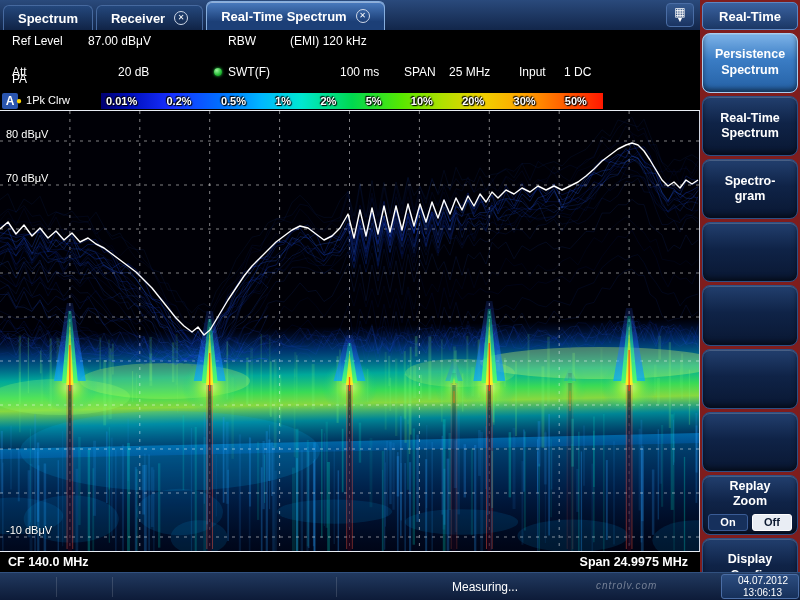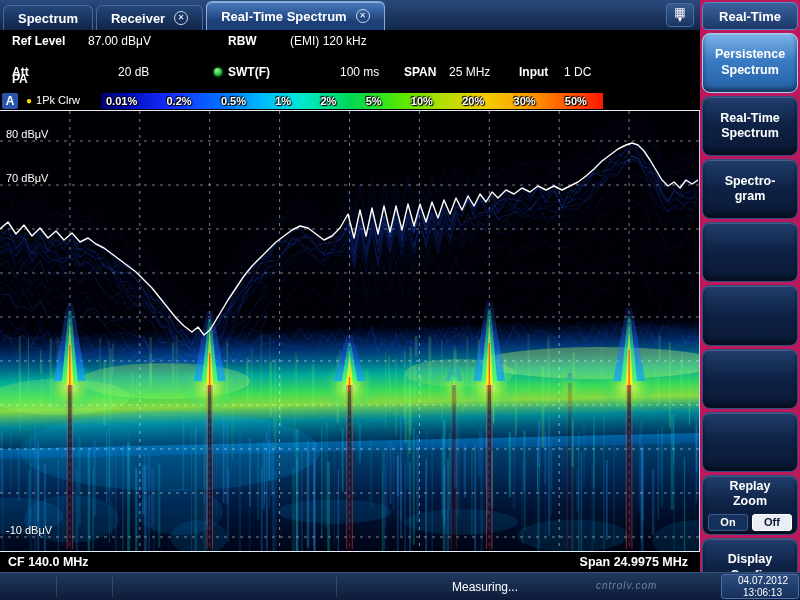--- a/index.html
+++ b/index.html
@@ -22,48 +22,48 @@
                 background:linear-gradient(#35598f,#1a3462); border:1px solid #4a6da5; border-radius:4px;
                 color:#fff; display:flex; flex-direction:column; align-items:center; justify-content:center;
                 line-height:.75; font-size:12px; }
   .layout-btn .arr { font-size:7px; }
 
   
   .settings { position:absolute; left:0; top:30px; width:700px; height:62px; background:#000;
               color:#fff; font-size:12px; }
   .srow { position:absolute; left:0; right:0; height:18px; }
   .srow span { position:absolute; top:0; white-space:nowrap; }
-  .lbl { font-weight:bold; }
+  .lbl { font-weight:normal; }
   .led { width:8px; height:8px; border-radius:50%; background:radial-gradient(circle at 35% 30%, #9cf59c, #22bb33 60%, #0d7a18);
          display:inline-block; box-shadow:0 0 3px #2c4; }
 
   
   .display { position:absolute; left:0; top:92px; width:700px; height:480px; background:#000; }
   .disp-header { position:absolute; left:0; top:0; width:700px; height:18px; background:#000; }
   .win-badge { position:absolute; left:2px; top:1px; width:16px; height:16px; background:#2a55ae;
                color:#fff; font-size:12px; font-weight:bold; text-align:center; line-height:16px; border-radius:2px; }
-  .trace-lab { position:absolute; left:26px; top:2px; color:#fff; font-size:11px; white-space:nowrap; }
+  .trace-lab { position:absolute; left:16px; top:2px; color:#fff; font-size:11px; white-space:nowrap; }
   .trace-dot { color:#ffd400; margin-right:4px; font-size:10px; }
   .colorbar { position:absolute; left:101px; top:1px; width:502px; height:16px;
               background:linear-gradient(90deg,#000070 0%,#0010c0 6%,#1830ff 14%,#0070ff 24%,#00b8ff 32%,
                           #00e8d0 40%,#00d850 50%,#58e800 60%,#b0e000 68%,#f0d000 76%,#ffa500 84%,#ff6000 92%,#ff1800 100%);
               display:flex; align-items:center; justify-content:space-between; padding:0 16px 0 5px; }
   .colorbar span { color:#fff; font-size:11px; font-weight:bold;
                    text-shadow:1px 1px 1px #000, -1px -1px 1px #000, 0 0 2px #000; }
   .plot { position:absolute; left:0; top:18px; width:700px; height:442px; background:#000;
           border-top:1px solid #e8ecf4; border-bottom:1px solid #e8ecf4; border-right:1px solid #cfd6e4; }
   .plot svg { display:block; }
   .ylab { position:absolute; left:6px; color:#fff; font-size:11px; text-shadow:0 0 2px #000; }
   .disp-footer { position:absolute; left:0; top:460px; width:700px; height:20px; background:#000;
                  color:#fff; font-size:12.5px; font-weight:bold; line-height:20px; }
   .cf { position:absolute; left:8px; }
   .spanr { position:absolute; right:12px; }
 
   
-  .softkeys { position:absolute; left:700px; top:0; width:100px; height:600px; background:#be185d;
+  .softkeys { position:absolute; left:700px; top:0; width:100px; height:600px; background:#7f1d1d;
               display:flex; flex-direction:column; gap:3px; padding:2px; }
   .sk-header { height:28px; flex:none; border-radius:5px; background:linear-gradient(#3a62a0,#1b3765);
                border:1px solid #5d85c0; color:#fff; font-size:13px; font-weight:bold;
                display:flex; align-items:center; justify-content:center; }
   .sk { flex:1; border-radius:8px; border:1px solid #2f4f84;
         background:linear-gradient(#223f6e 0%, #0f2347 45%, #091732 100%);
         box-shadow:inset 0 1px 0 rgba(255,255,255,.18), inset 0 -3px 5px rgba(0,0,0,.5);
         color:#fff; font-size:12.5px; font-weight:bold; text-align:center; line-height:1.25;
         display:flex; flex-direction:column; align-items:center; justify-content:center; white-space:pre-line; }
   .sk.active { background:linear-gradient(#7db3e8 0%, #3a7cc4 45%, #2460a4 100%); border-color:#a8cdf0; }

